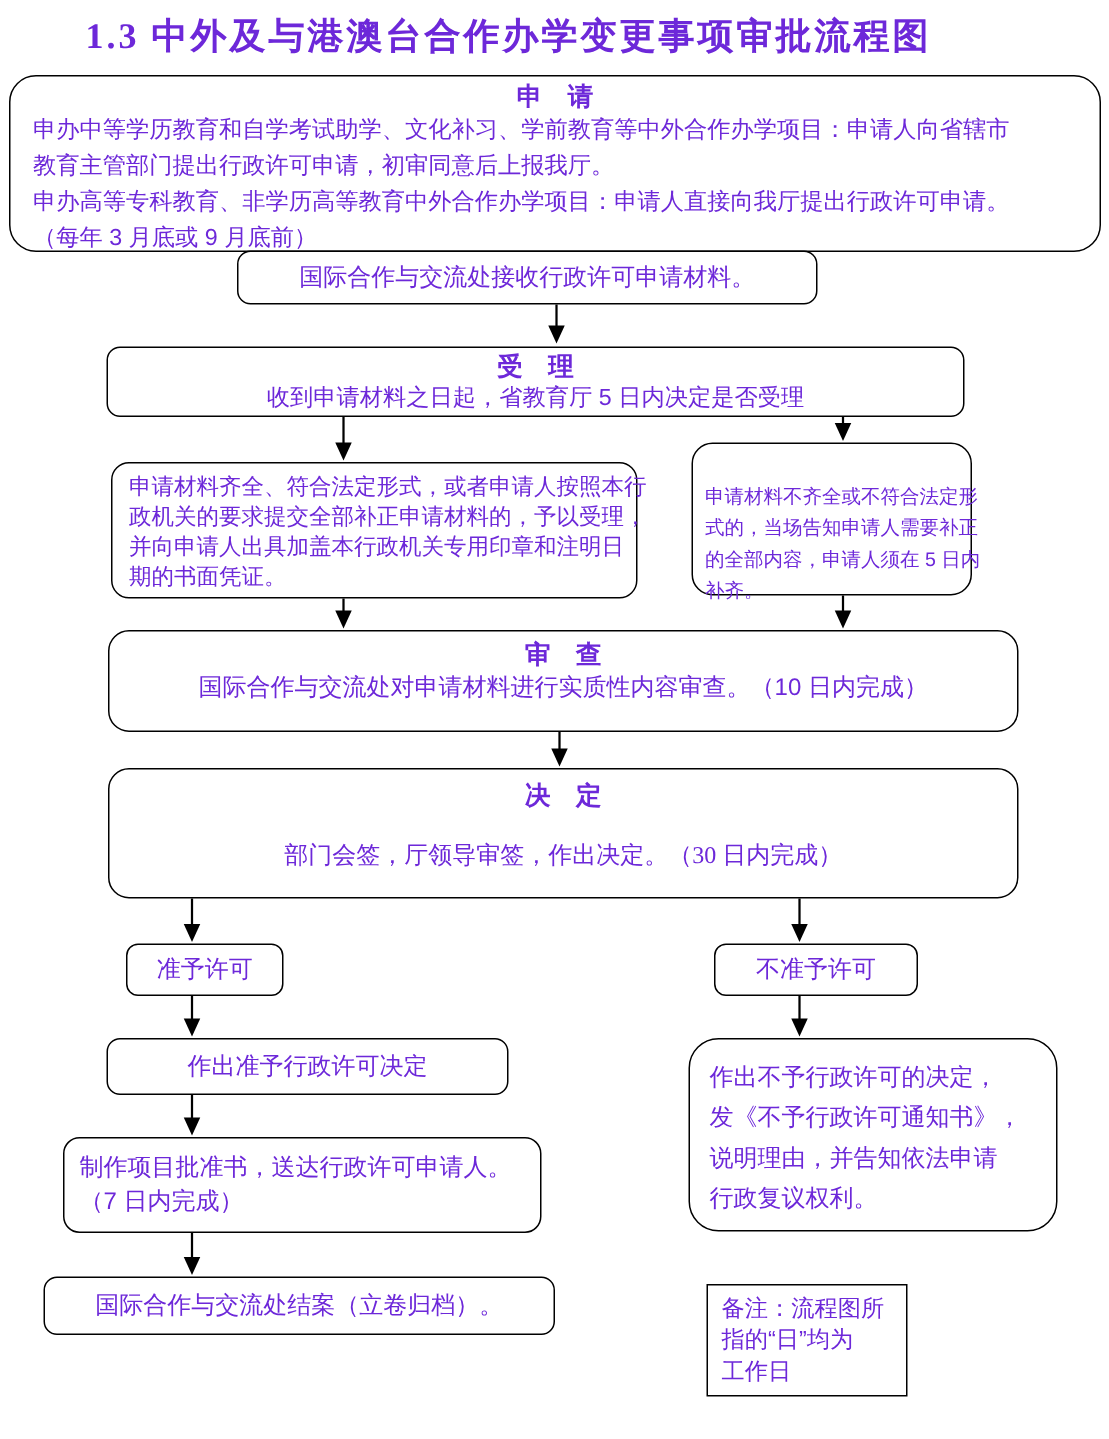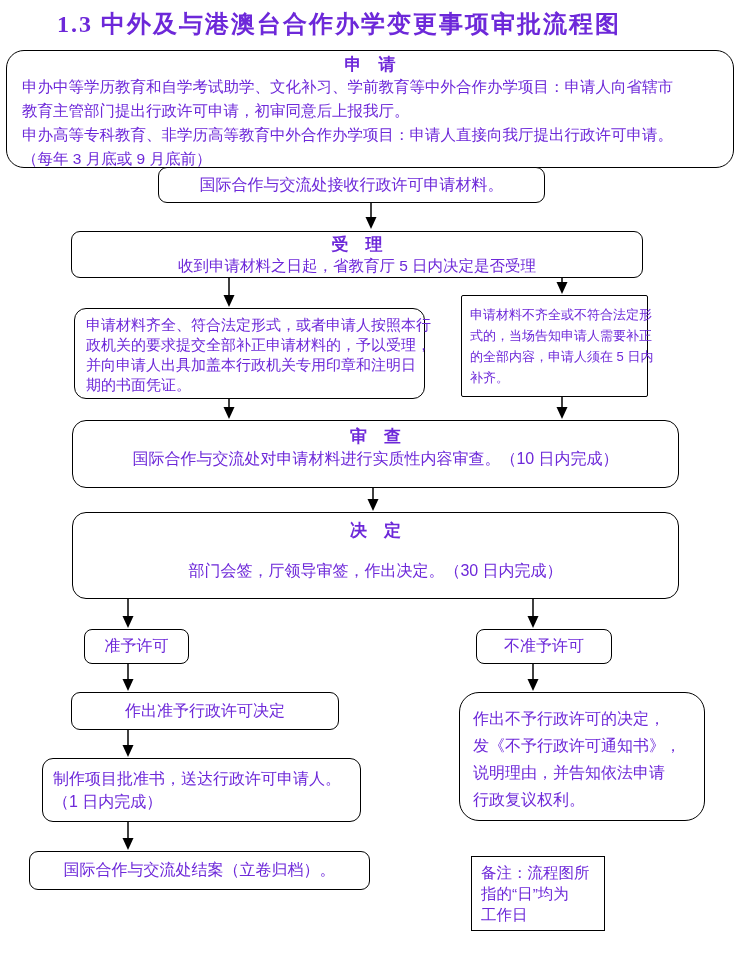--- a/index.html
+++ b/index.html
@@ -26,26 +26,26 @@
   
   .b-apply{left:6px;top:50px;width:728px;height:118px;border-radius:18px;padding:3px 15px;}
   .b-apply .body-lines{font-size:15.5px;line-height:24px;}
   .b-receive{left:158px;top:167px;width:387px;height:36px;border-radius:9px;
     display:flex;align-items:center;justify-content:center;font-size:16px;}
   .b-accept{left:71px;top:231px;width:572px;height:47px;border-radius:9px;padding-top:2px;}
   .b-accept .accept-text{text-align:center;font-size:15.5px;line-height:21px;}
   .b-complete{left:74px;top:308px;width:351px;height:91px;border-radius:12px;
     padding:6px 11px;font-size:15px;}
   .b-complete .body-lines div{line-height:20px;}
-  .b-incomplete{left:461px;top:295px;width:187px;height:102px;border-radius:2px;
-    padding:8px 8px;font-size:13px;}
+  .b-incomplete{left:461px;top:295px;width:187px;height:102px;border-radius:14px;
+    padding:24px 8px;font-size:13px;}
   .b-incomplete .body-lines div{line-height:21px;}
   .b-review{left:72px;top:420px;width:607px;height:68px;border-radius:14px;padding-top:5px;}
   .b-review .center-text{text-align:center;font-size:16px;line-height:24px;}
-  .b-decide{left:72px;top:512px;width:607px;height:87px;border-radius:14px;padding-top:7px;}
+  .b-decide{left:72px;top:512px;width:607px;height:87px;border-radius:14px;padding-top:7px;font-family:Liberation Serif, serif;}
   .b-decide .center-text{text-align:center;font-size:16px;line-height:24px;margin-top:18px;}
   .b-approve{left:84px;top:629px;width:105px;height:35px;border-radius:8px;
     display:flex;align-items:center;justify-content:center;font-size:16px;}
   .b-deny{left:476px;top:629px;width:136px;height:35px;border-radius:8px;
     display:flex;align-items:center;justify-content:center;font-size:16px;}
   .b-approve-decision{left:71px;top:692px;width:268px;height:38px;border-radius:9px;
     display:flex;align-items:center;justify-content:center;font-size:16px;}
   .b-make-approval{left:42px;top:758px;width:319px;height:64px;border-radius:11px;
     padding:8px 10px;font-size:16px;}
   .b-make-approval .body-lines div{line-height:23px;}
@@ -175,21 +175,21 @@
     <span>不准予许可</span>
   </div>
 
   <div class="box b-approve-decision">
     <span>作出准予行政许可决定</span>
   </div>
 
   <div class="box b-make-approval">
     <div class="body-lines">
         <div>制作项目批准书，送达行政许可申请人。</div>
-        <div>（1 日内完成）</div>
+        <div>（7 日内完成）</div>
       </div>
   </div>
 
   <div class="box b-close">
     <span>国际合作与交流处结案（立卷归档）。</span>
   </div>
 
   <div class="box b-deny-decision">
     <div class="body-lines">
         <div>作出不予行政许可的决定，</div>

